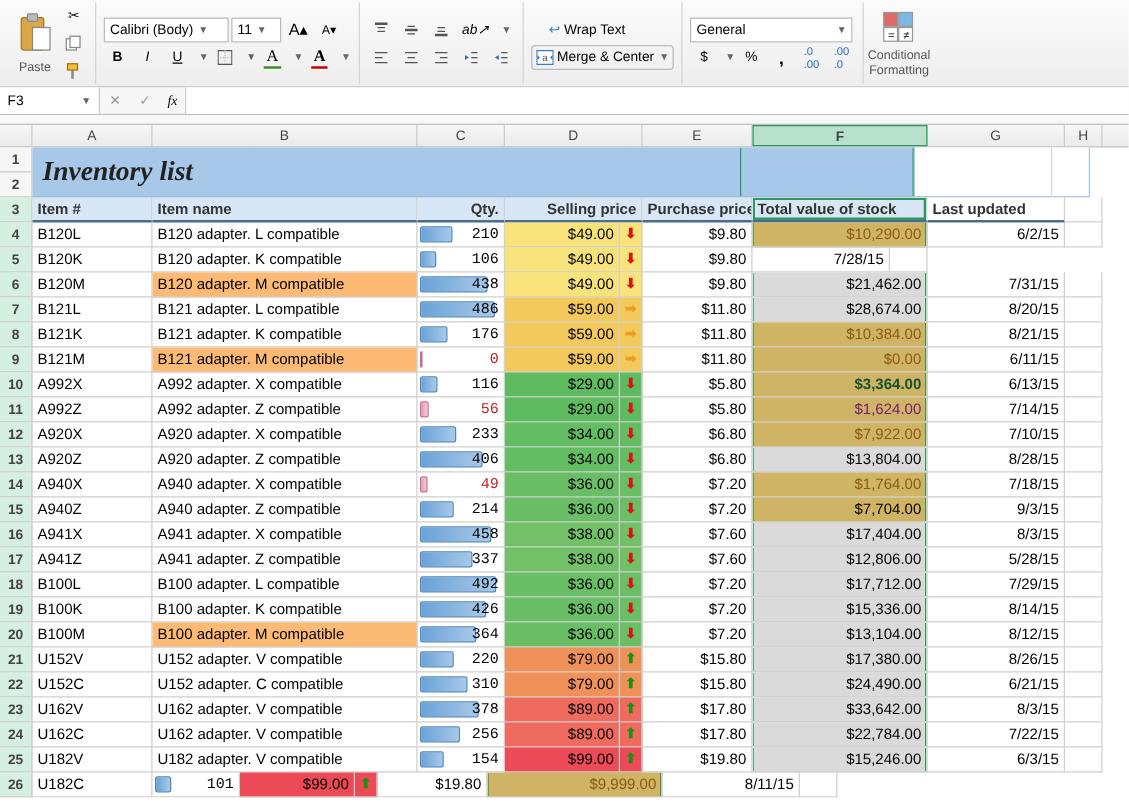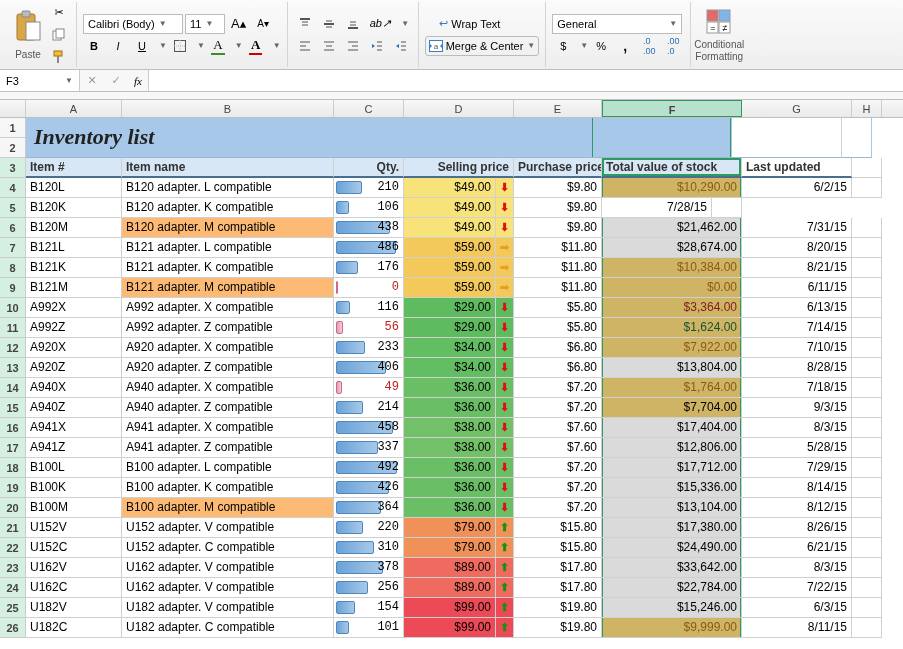--- a/index.html
+++ b/index.html
@@ -394,32 +394,32 @@
     <div class="cell cG num">6/11/15</div>
     <div class="cell cH"></div>
   </div>
         <div class="row-cells">
     <div class="cell cA">A992X</div>
     <div class="cell cB ">A992 adapter. X compatible</div>
     <div class="cell cC num databar " style=""><span class="bar" style="width:14.384px"></span><span class="val">116</span></div>
     <div class="cell cD num" style="background:#5fbb5f">$29.00</div>
     <div class="cell cDarr arrowcell ar-down" style="background:#5fbb5f">⬇</div>
     <div class="cell cE num">$5.80</div>
-    <div class="cell cF num goldcell sel-col" style="color:#7f1d1d;">$3,364.00</div>
+    <div class="cell cF num goldcell sel-col" style="color:#14532d;font-weight:bold;">$3,364.00</div>
     <div class="cell cG num">6/13/15</div>
     <div class="cell cH"></div>
   </div>
         <div class="row-cells">
     <div class="cell cA">A992Z</div>
     <div class="cell cB ">A992 adapter. Z compatible</div>
     <div class="cell cC num databar pinkbar" style="color:#c02020;"><span class="bar" style="width:6.944px"></span><span class="val">56</span></div>
     <div class="cell cD num" style="background:#5fbb5f">$29.00</div>
     <div class="cell cDarr arrowcell ar-down" style="background:#5fbb5f">⬇</div>
     <div class="cell cE num">$5.80</div>
-    <div class="cell cF num goldcell sel-col" style="color:#14532d;">$1,624.00</div>
+    <div class="cell cF num goldcell sel-col" style="color:#701a75;">$1,624.00</div>
     <div class="cell cG num">7/14/15</div>
     <div class="cell cH"></div>
   </div>
         <div class="row-cells">
     <div class="cell cA">A920X</div>
     <div class="cell cB ">A920 adapter. X compatible</div>
     <div class="cell cC num databar " style=""><span class="bar" style="width:28.892000000000003px"></span><span class="val">233</span></div>
     <div class="cell cD num" style="background:#63bd63">$34.00</div>
     <div class="cell cDarr arrowcell ar-down" style="background:#63bd63">⬇</div>
     <div class="cell cE num">$6.80</div>
@@ -565,21 +565,20 @@
     <div class="cell cC num databar " style=""><span class="bar" style="width:19.096px"></span><span class="val">154</span></div>
     <div class="cell cD num" style="background:#eb4a56">$99.00</div>
     <div class="cell cDarr arrowcell ar-up" style="background:#eb4a56">⬆</div>
     <div class="cell cE num">$19.80</div>
     <div class="cell cF num greycell sel-col" style="">$15,246.00</div>
     <div class="cell cG num">6/3/15</div>
     <div class="cell cH"></div>
   </div>
         <div class="row-cells">
     <div class="cell cA">U182C</div>
-    <div class="cell cB ">U182 adapter. C compatible</div>
     <div class="cell cC num databar " style=""><span class="bar" style="width:12.524000000000001px"></span><span class="val">101</span></div>
     <div class="cell cD num" style="background:#eb4a56">$99.00</div>
     <div class="cell cDarr arrowcell ar-up" style="background:#eb4a56">⬆</div>
     <div class="cell cE num">$19.80</div>
     <div class="cell cF num goldcell sel-col" style="color:#8a5a10;">$9,999.00</div>
     <div class="cell cG num">8/11/15</div>
     <div class="cell cH"></div>
   </div>
       </div>
   </div>

